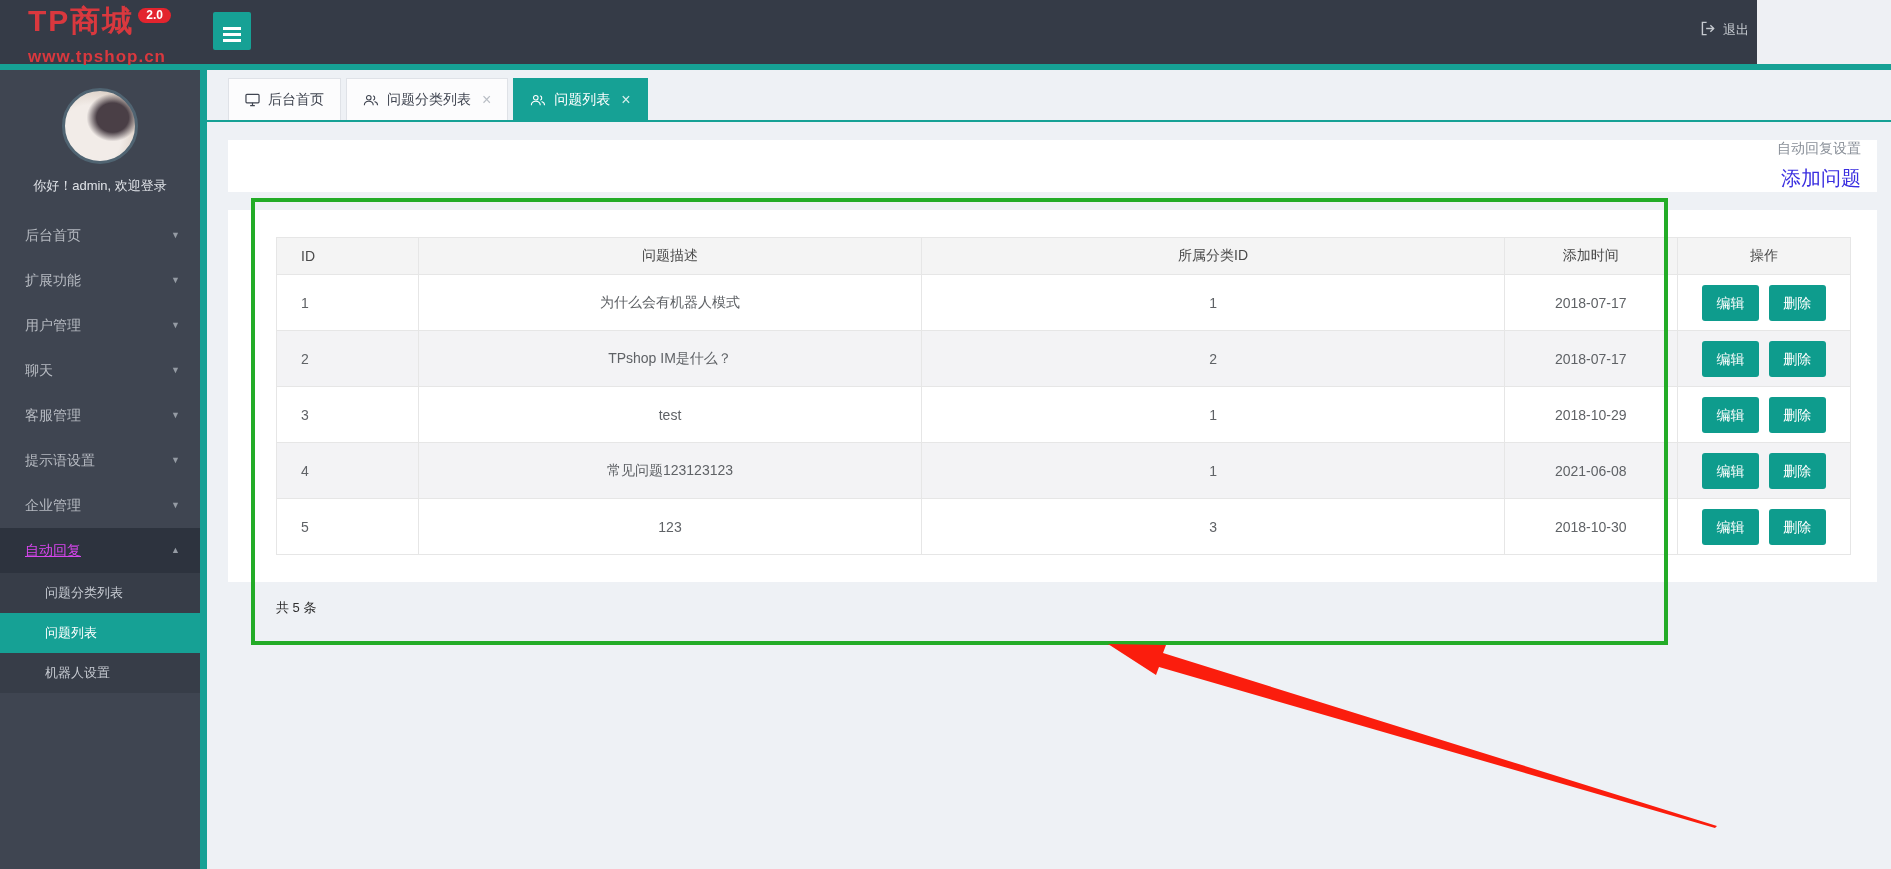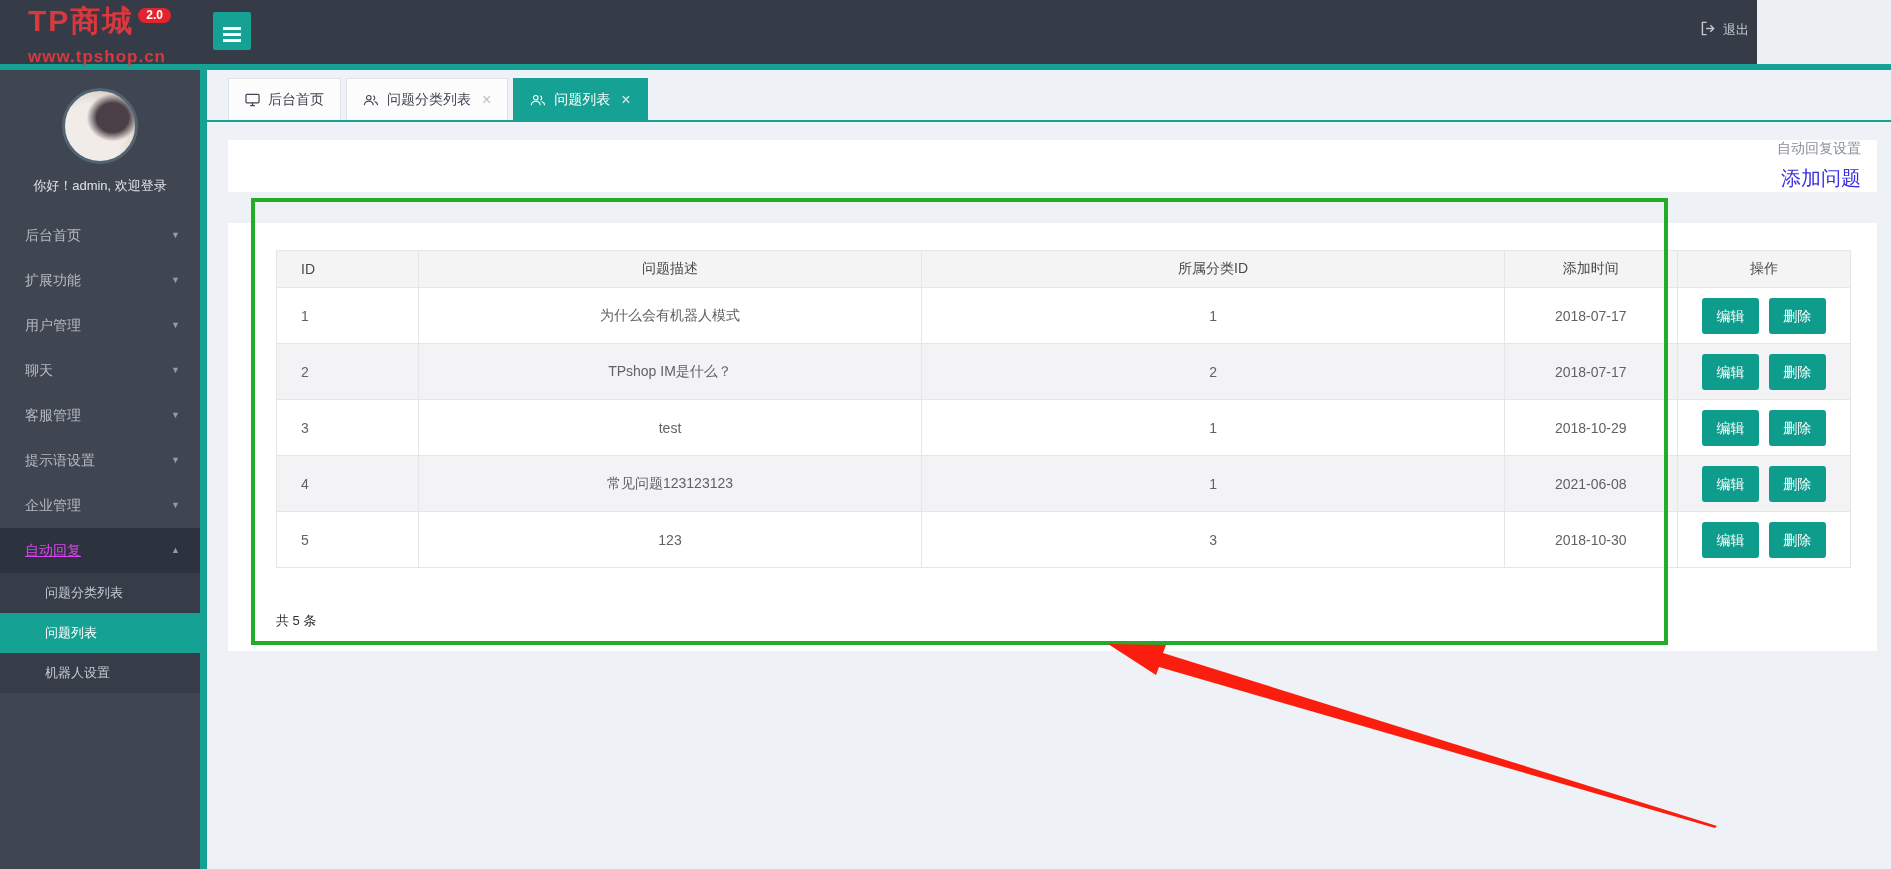--- a/index.html
+++ b/index.html
@@ -58,21 +58,21 @@
   .tab.closable .tab-close { display:inline-block; }
   .tab.active { background:#16a195; border-color:#16a195; color:#fff; }
   .tab.active .tab-close { color:#d7efec; }
 
   .content { padding:18px 14px 0 21px; }
   .card { background:#fff; }
   .card-head { height:52px; display:flex; align-items:flex-end; justify-content:space-between;
                padding:0 16px 0 30px;flex-direction:column; }
   .card-head-title { color:#898f98; font-size:14px; }
   .add-link { color:#3a2ee0; font-size:20px; text-decoration:none; cursor:pointer; }
-  .card-body { margin-top:31px; height:428px; padding:27px 26px 0 48px; }
+  .card-body { margin-top:18px; height:372px; padding:27px 26px 0 48px; }
 
   table.qtable { width:100%; border-collapse:collapse; table-layout:fixed; }
   .qtable th, .qtable td { border:1px solid #e6e6e6; font-weight:normal; }
   .qtable thead th { height:37px; background:#f4f4f4; color:#4a4a4a; font-size:14px; text-align:center; }
   .qtable tbody td { height:56px; color:#5f6266; font-size:14px; text-align:center; }
   .qtable tbody tr:nth-child(even) td { background:#f3f3f5; }
   .qtable th.col-id, .qtable td.col-id { text-align:left; padding-left:24px; }
   .btn { display:inline-block; width:57px; height:36px; line-height:36px; text-align:center;
          background:#0e9c8d; color:#fff; font-size:14px; border:none; border-radius:3px;
          cursor:pointer; margin:0 3px; }

